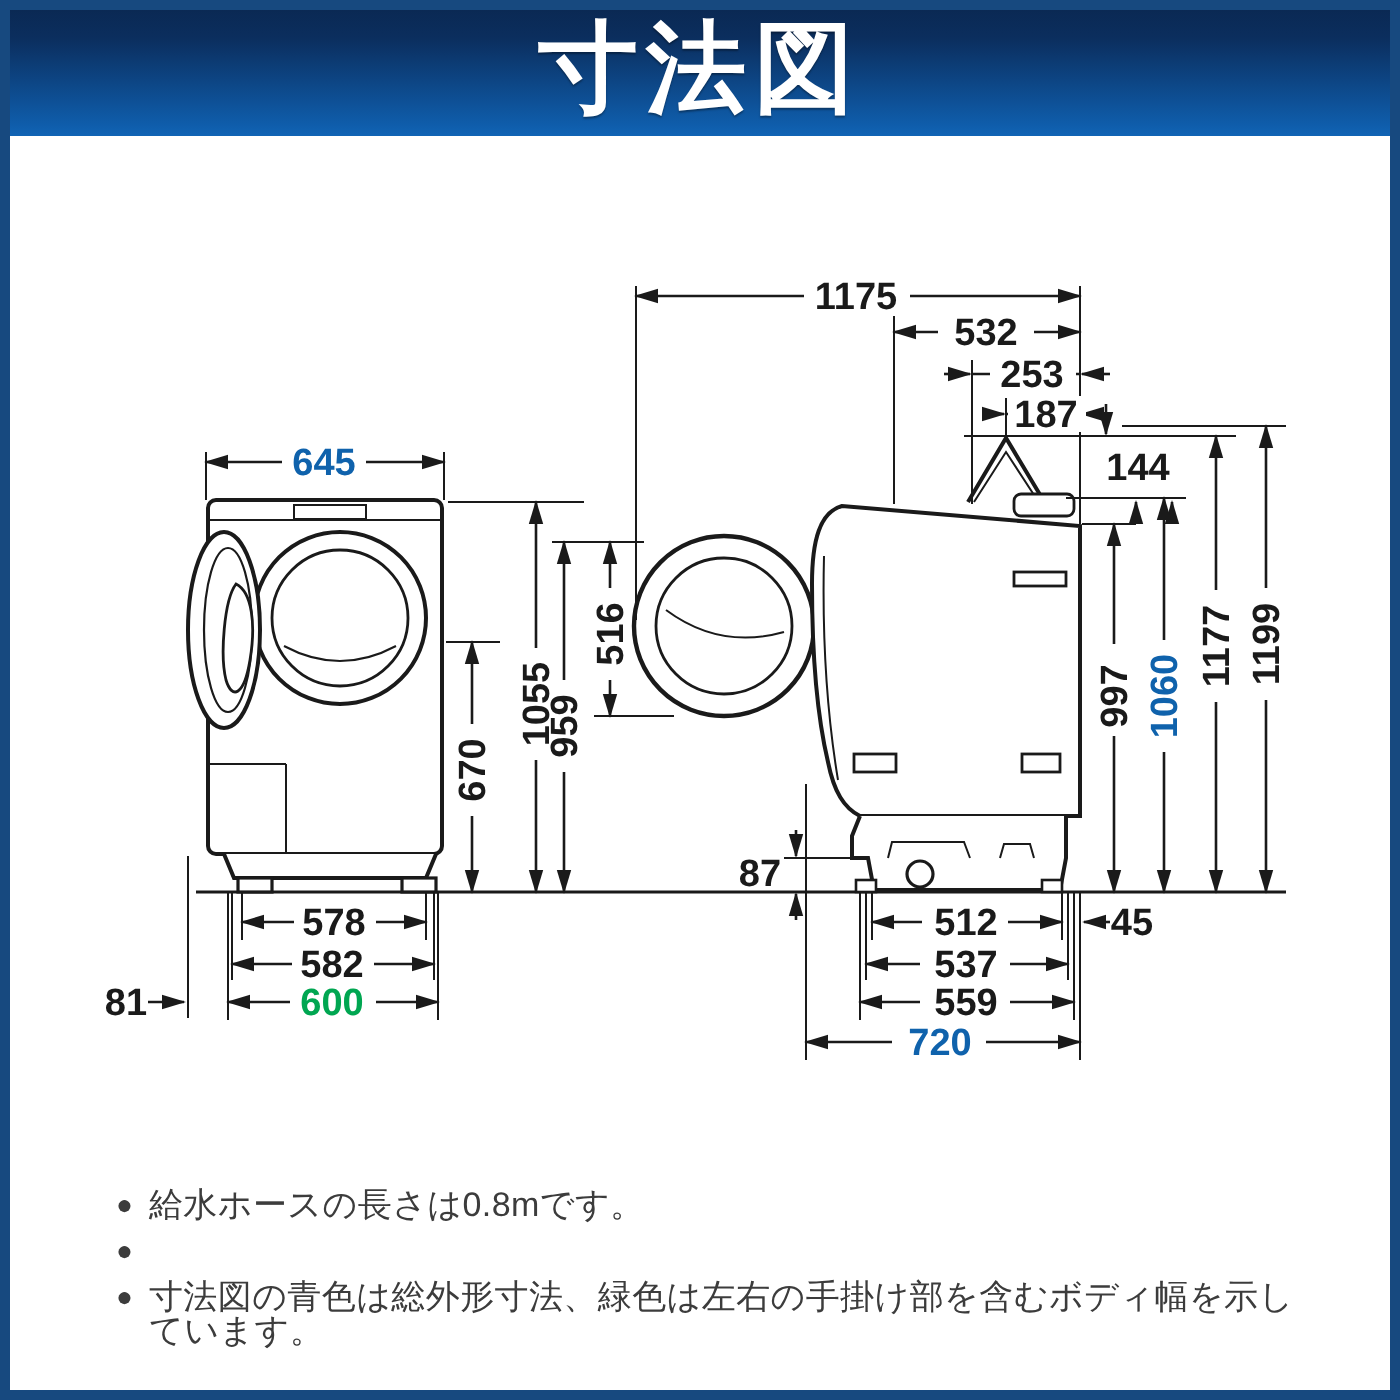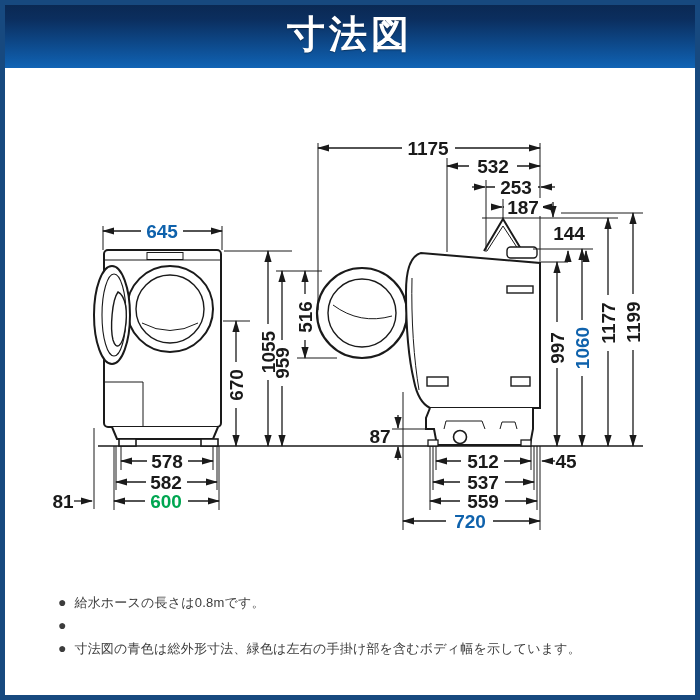--- a/index.html
+++ b/index.html
@@ -7,33 +7,33 @@
     position:relative;width:700px;height:700px;box-sizing:border-box;
     border:5px solid #17497f;background:#ffffff;overflow:hidden;
     font-family:"Liberation Sans","DejaVu Sans",sans-serif;
   }
   .header{
     position:absolute;top:-5px;left:-5px;width:700px;height:68px;
     background:linear-gradient(180deg,#0a2750 0%,#0b2e5e 28%,#0f5dab 92%,#1164b5 100%);
     display:flex;align-items:center;justify-content:center;
   }
   .header .title{
-    color:#ffffff;font-size:38px;font-weight:bold;letter-spacing:4px;
+    color:#ffffff;font-size:50px;font-weight:bold;letter-spacing:4px;
     text-shadow:0 1px 1px rgba(0,0,0,.35);
     font-family:Liberation Mono, monospace;
   }
   svg{position:absolute;top:63px;left:0;}
   svg text{font-family:"Liberation Sans","DejaVu Sans",sans-serif;}
   .dim{font-size:19px;font-weight:bold;fill:#1a1a1a;}
   .dim-blue{font-size:19px;font-weight:bold;fill:#0f62ac;}
   .dim-green{font-size:19px;font-weight:bold;fill:#00a651;}
   .notes{position:absolute;left:53px;top:589px;width:600px;}
   .note-row{display:flex;align-items:flex-start;margin-bottom:6px;}
   .note-bullet{color:#3c3c3c;font-size:14px;margin-right:8px;line-height:17px;}
-  .note-text{color:#3c3c3c;font-size:13px;line-height:17px;letter-spacing:0.2px;}
+  .note-text{color:#3c3c3c;font-size:17px;line-height:17px;letter-spacing:0.2px;}
 </style>
 </head>
 <body>
 
 <div class="page">
 
   <div class="header">
     <span class="title">寸法図</span>
   </div>
 

